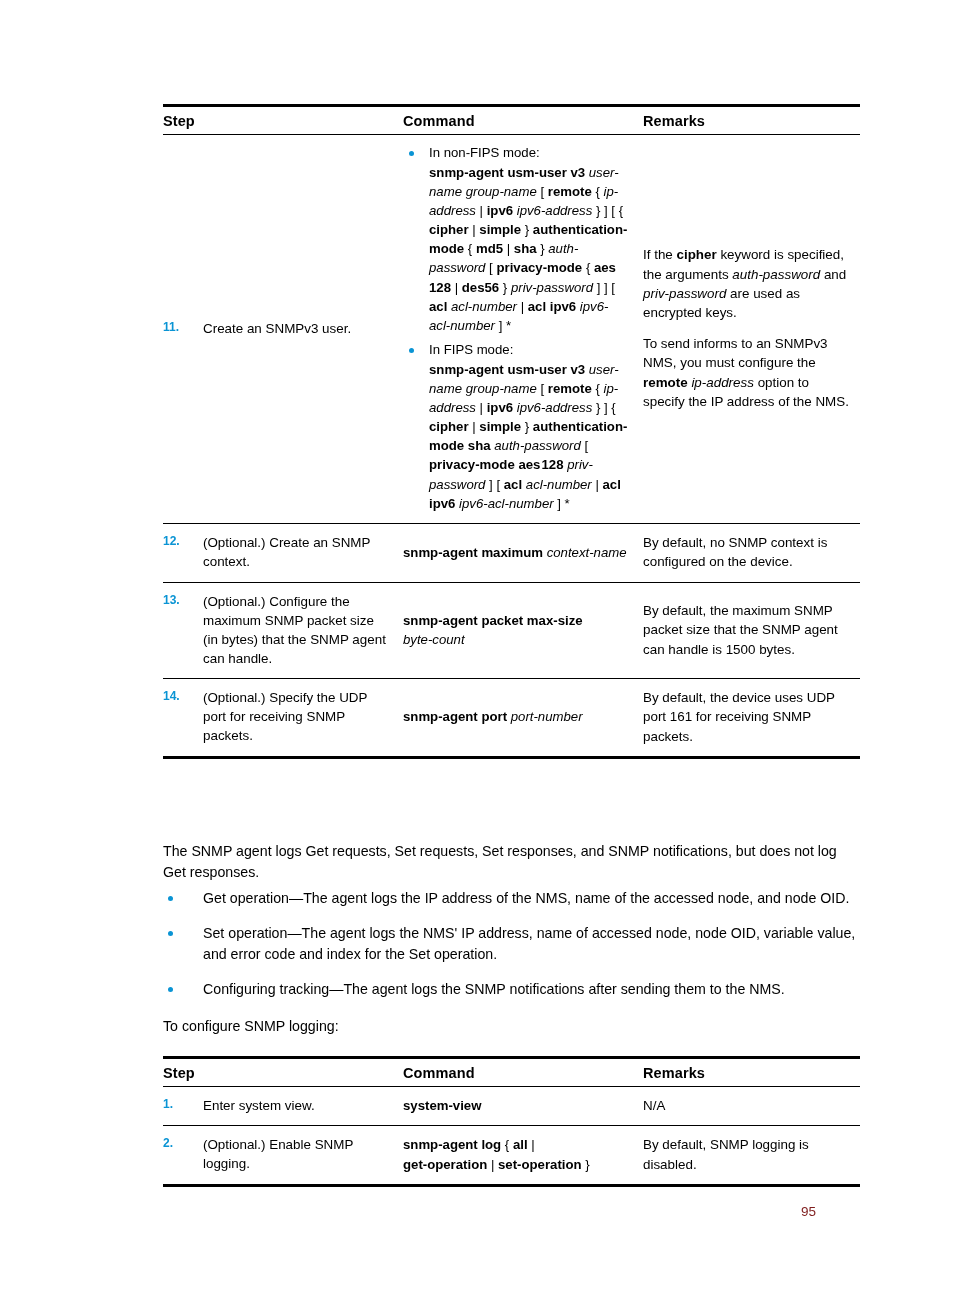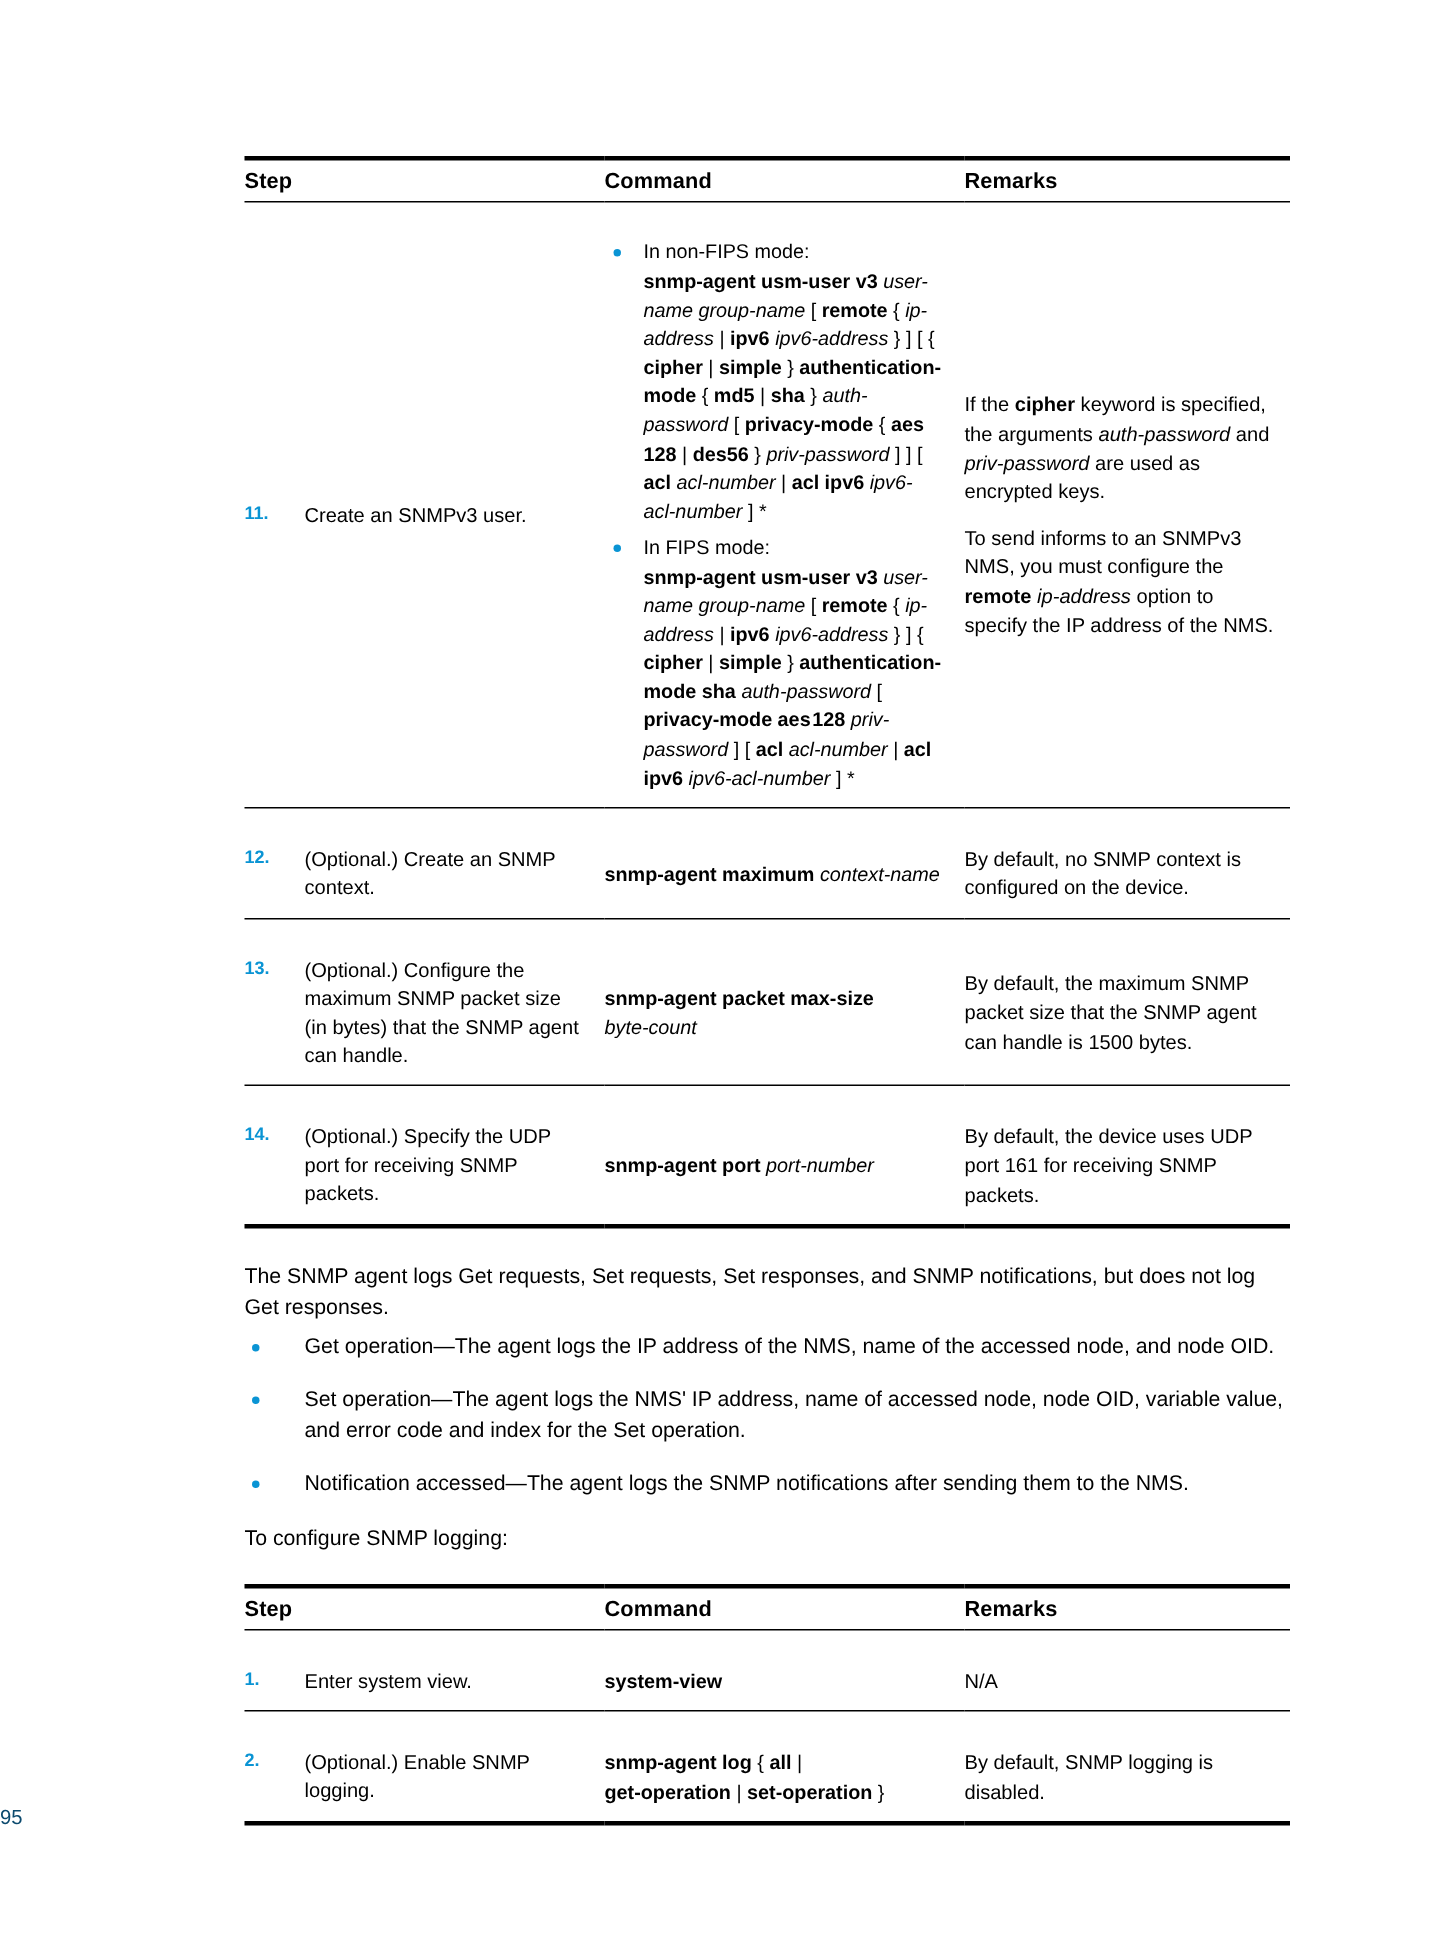--- a/index.html
+++ b/index.html
@@ -40,21 +40,21 @@
     font-weight: bold;
     font-size: 14.5px;
     padding: 6px 8px 5px 0;
     border-top: 3.5px solid #000;
     border-bottom: 1.6px solid #000;
     vertical-align: bottom;
     letter-spacing: 0.1px;
   }
   .doc-table tbody td {
     vertical-align: top;
-    padding: 24px 10px 10px 0;
+    padding: 9px 10px 10px 0;
     font-size: 13.4px;
     line-height: 1.42;
     border-bottom: 1.1px solid #000;
   }
   .doc-table tbody tr:last-child td {
     border-bottom: 3.5px solid #000;
   }
   .doc-table tbody td.cell-step { padding-right: 14px; }
   .doc-table tbody td.cell-cmd  { padding-right: 14px; }
 
@@ -158,23 +158,23 @@
     border-radius: 50%;
     background: #0a94d4;
   }
   .bullet-list b { font-weight: normal; }
 
   .page-number {
     position: absolute;
     left: 0;
     width: 816px;
     top: 1204px;
-    text-align: left;
+    text-align: right;
     font-size: 13.5px;
-    color: #0c4a6e;
+    color: #7f1d1d;
   }
 </style>
 </head>
 <body>
 
 <div class="page">
 
   <table class="doc-table" style="top:104px;">
     <colgroup>
       <col class="col-step">
@@ -275,21 +275,21 @@
   <p class="body-para" style="top:841px;">The SNMP agent logs Get requests, Set requests, Set responses, and SNMP notifications, but does not log Get responses.</p>
 
   <ul class="bullet-list" style="top:888px;">
     <li>
       <b>Get operation</b><span>—The agent logs the IP address of the NMS, name of the accessed node, and node OID.</span>
     </li>
     <li>
       <b>Set operation</b><span>—The agent logs the NMS' IP address, name of accessed node, node OID, variable value, and error code and index for the Set operation.</span>
     </li>
     <li>
-      <b>Notification accessed</b><span>—The agent logs the SNMP notifications after sending them to the NMS.</span>
+      <b>Configuring tracking</b><span>—The agent logs the SNMP notifications after sending them to the NMS.</span>
     </li>
   </ul>
 
   <p class="body-para" style="top:1016px;">To configure SNMP logging:</p>
 
   <table class="doc-table" style="top:1056px;">
     <colgroup>
       <col class="col-step">
         <col class="col-cmd">
         <col class="col-rem">

